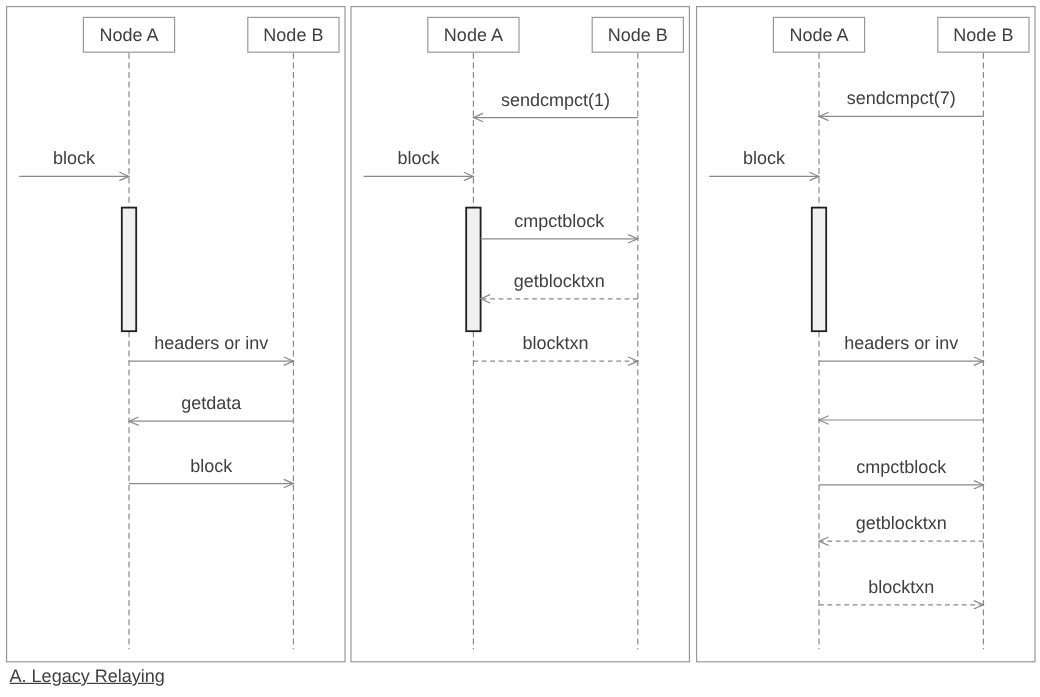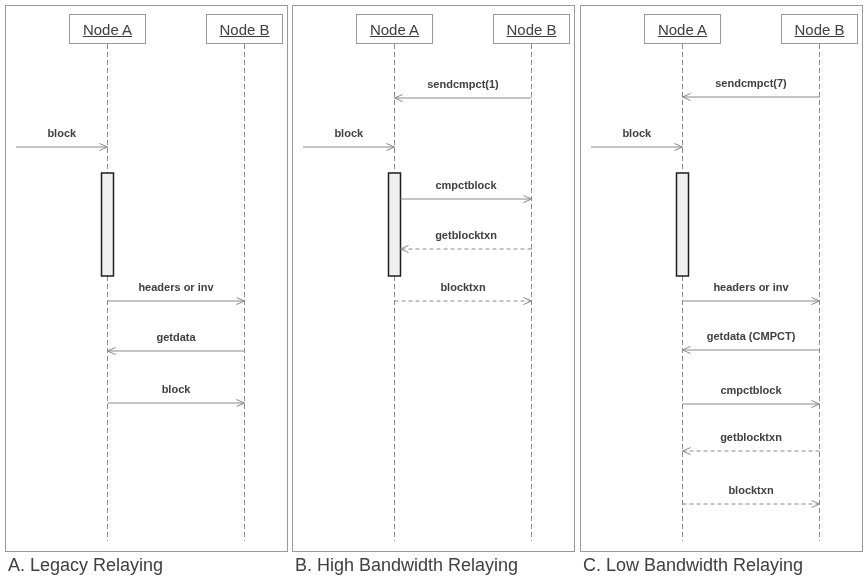--- a/index.html
+++ b/index.html
@@ -37,40 +37,39 @@
     border: 1px solid var(--panel-border, #999999);
     background: #ffffff;
     display: flex;
     align-items: center;
     justify-content: center;
     z-index: 2;
   }
   .node-box span {
     font-size: 15px;
     color: var(--text, #404040);
-    text-decoration: underline;
     white-space: nowrap;
   }
   .msg-label {
     position: absolute;
     transform: translateX(-50%);
-    font-size: 11px;
+    font-size: 15px;
     line-height: 18px;
     color: var(--text, #404040);
     white-space: nowrap;
     z-index: 3;
-    font-weight: bold;
   }
   .caption {
     position: absolute;
     top: 549px;
     left: 2px;
-    font-size: 18px;
+    font-size: 15px;
     color: var(--text, #404040);
     white-space: nowrap;
+    text-decoration: underline;
   }
 </style>
 </head>
 <body>
 
 <div id="stage">
   <section class="panel" style="left: 5px;">
       <div class="node-box" style="left: 63px;">
         <span>Node A</span>
       </div>
@@ -116,21 +115,20 @@
         <line x1="238.5" y1="243" x2="107.5" y2="243" stroke="#8a8a8a" stroke-width="1" stroke-dasharray="4,3"></line>
         <polyline points="115.5,239.5 107.5,243 115.5,246.5" fill="none" stroke="#8a8a8a" stroke-width="1"></polyline>
         <line x1="101.5" y1="295" x2="238.5" y2="295" stroke="#8a8a8a" stroke-width="1" stroke-dasharray="4,3"></line>
         <polyline points="230.5,291.5 238.5,295 230.5,298.5" fill="none" stroke="#8a8a8a" stroke-width="1"></polyline>
       </svg>
       <div class="msg-label" style="left: 170px; top: 69px;">sendcmpct(1)</div>
       <div class="msg-label" style="left: 55.75px; top: 118px;">block</div>
       <div class="msg-label" style="left: 173px; top: 170px;">cmpctblock</div>
       <div class="msg-label" style="left: 173px; top: 220px;">getblocktxn</div>
       <div class="msg-label" style="left: 170px; top: 272px;">blocktxn</div>
-      <div class="caption">B. High Bandwidth Relaying</div>
     </section>
   <section class="panel" style="left: 580px;">
       <div class="node-box" style="left: 63px;">
         <span>Node A</span>
       </div>
       <div class="node-box" style="left: 200px;">
         <span>Node B</span>
       </div>
       <svg width="283" height="547" viewBox="0 0 283 547">
         <line x1="101.5" y1="38" x2="101.5" y2="535" stroke="#8a8a8a" stroke-width="1" stroke-dasharray="5,3"></line>
@@ -147,19 +145,17 @@
         <line x1="101.5" y1="398" x2="238.5" y2="398" stroke="#8a8a8a" stroke-width="1"></line>
         <polyline points="230.5,394.5 238.5,398 230.5,401.5" fill="none" stroke="#8a8a8a" stroke-width="1"></polyline>
         <line x1="238.5" y1="445" x2="101.5" y2="445" stroke="#8a8a8a" stroke-width="1" stroke-dasharray="4,3"></line>
         <polyline points="109.5,441.5 101.5,445 109.5,448.5" fill="none" stroke="#8a8a8a" stroke-width="1"></polyline>
         <line x1="101.5" y1="498" x2="238.5" y2="498" stroke="#8a8a8a" stroke-width="1" stroke-dasharray="4,3"></line>
         <polyline points="230.5,494.5 238.5,498 230.5,501.5" fill="none" stroke="#8a8a8a" stroke-width="1"></polyline>
       </svg>
       <div class="msg-label" style="left: 170px; top: 68px;">sendcmpct(7)</div>
       <div class="msg-label" style="left: 55.75px; top: 118px;">block</div>
       <div class="msg-label" style="left: 170px; top: 272px;">headers or inv</div>
-      <div class="msg-label" style="left: 170px; top: 321px;">getdata (CMPCT)</div>
       <div class="msg-label" style="left: 170px; top: 375px;">cmpctblock</div>
       <div class="msg-label" style="left: 170px; top: 422px;">getblocktxn</div>
       <div class="msg-label" style="left: 170px; top: 475px;">blocktxn</div>
-      <div class="caption">C. Low Bandwidth Relaying</div>
     </section>
 </div>
 
 </body></html>

